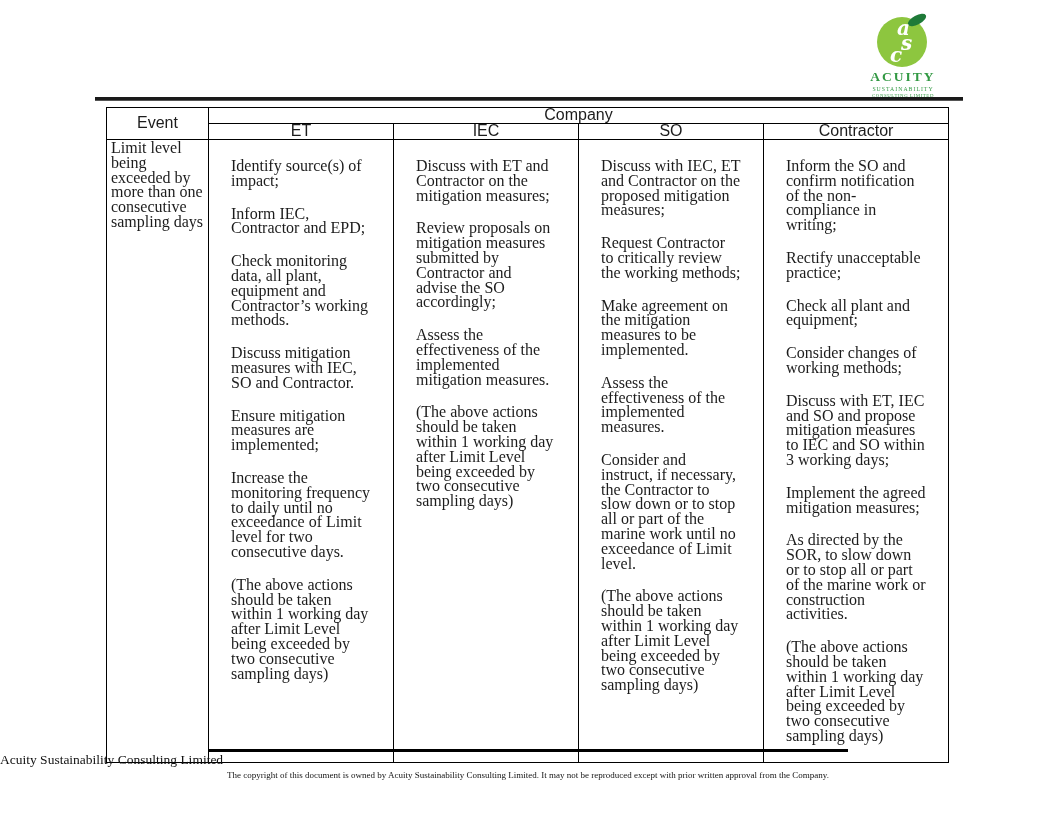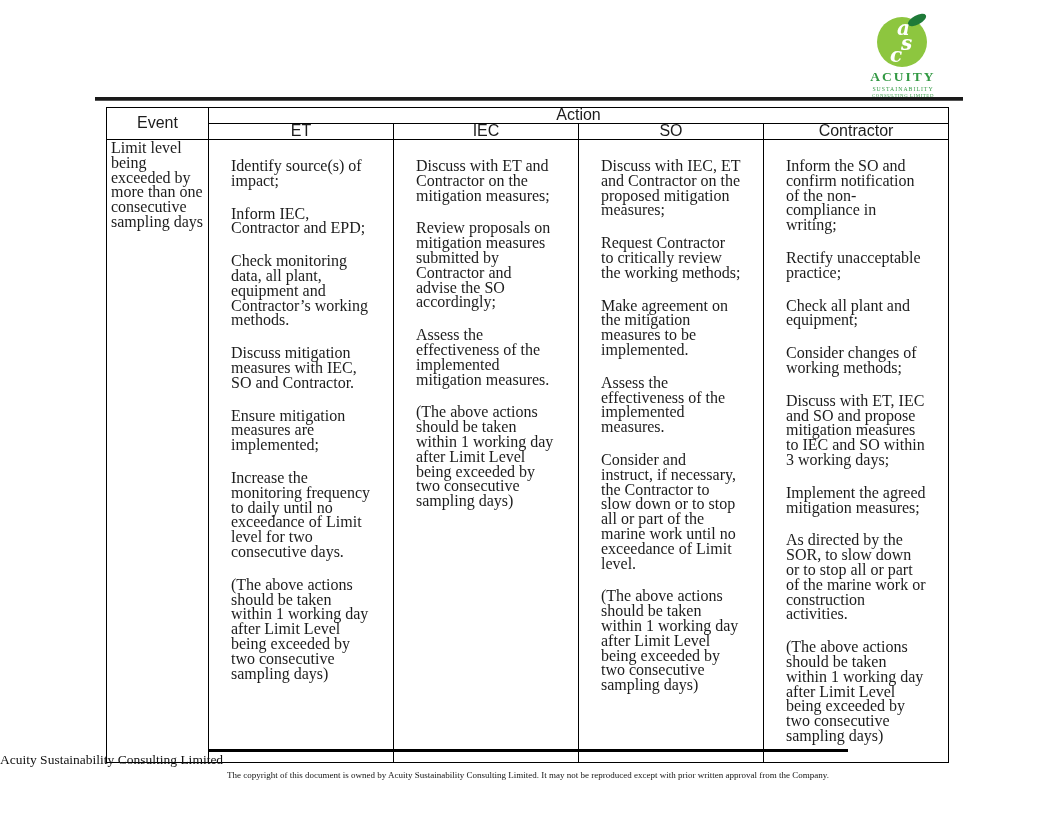--- a/index.html
+++ b/index.html
@@ -71,21 +71,21 @@
     <colgroup>
       <col style="width:102px">
       <col style="width:185px">
       <col style="width:185px">
       <col style="width:185px">
       <col style="width:185px">
     </colgroup>
     <tbody>
       <tr>
         <td class="head" rowspan="2">Event</td>
-        <td class="head" colspan="4">Action</td>
+        <td class="head" colspan="4">Company</td>
       </tr>
       <tr>
         <td class="head">ET</td>
         <td class="head">IEC</td>
         <td class="head">SO</td>
         <td class="head">Contractor</td>
       </tr>
       <tr class="body-row">
         <td>Limit level being exceeded by more than one consecutive sampling days</td>
         <td>

